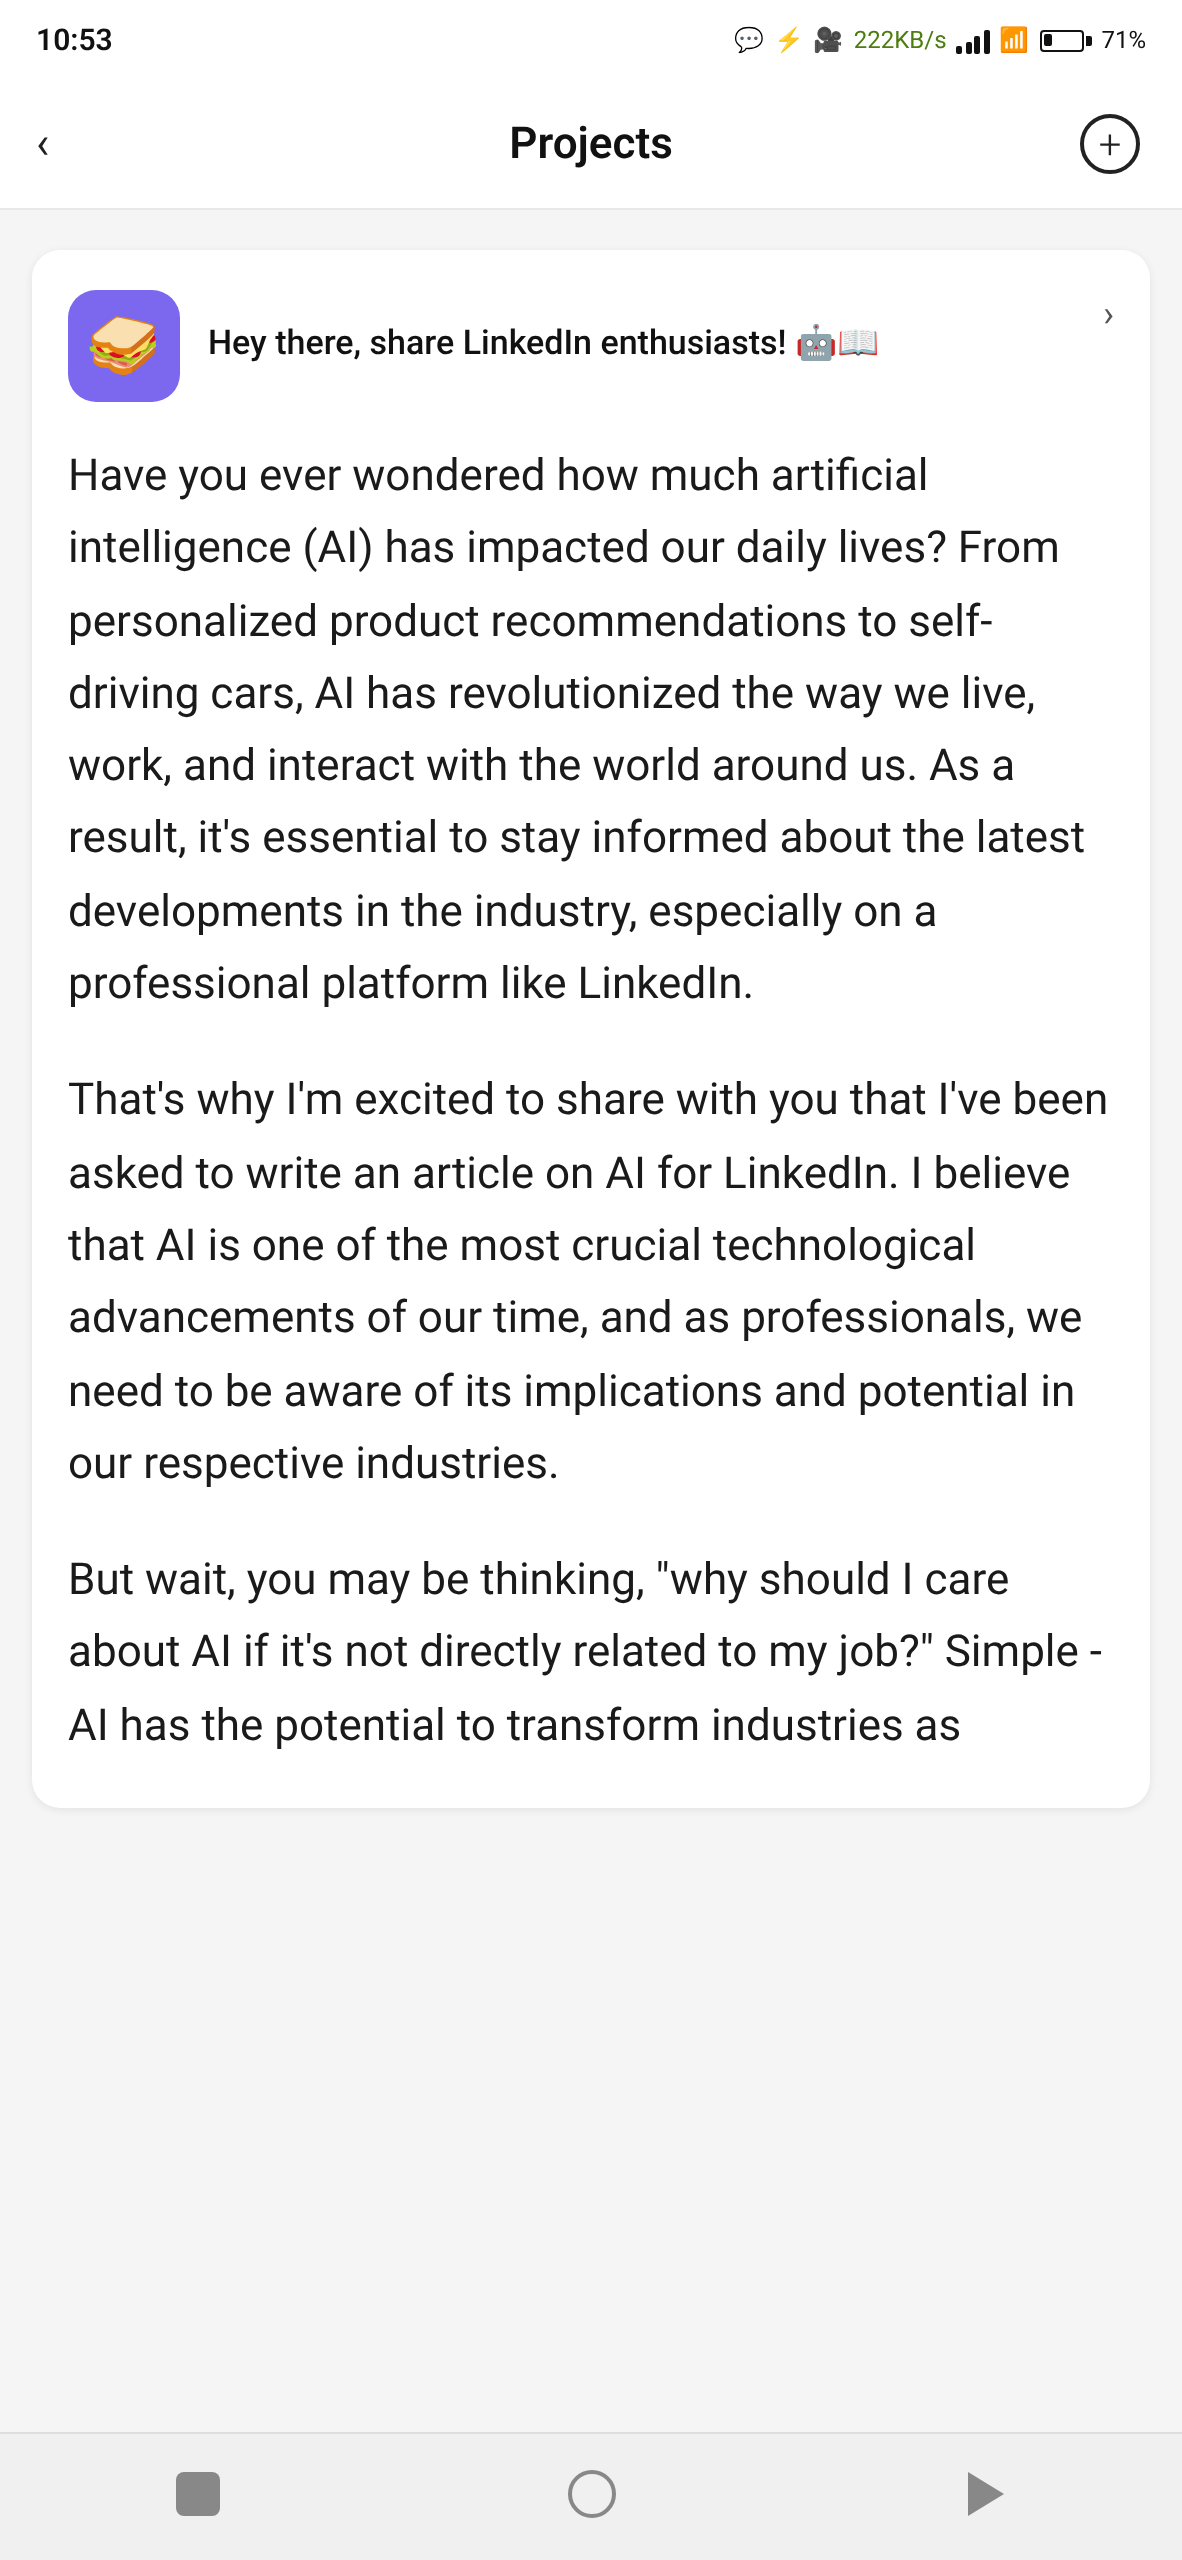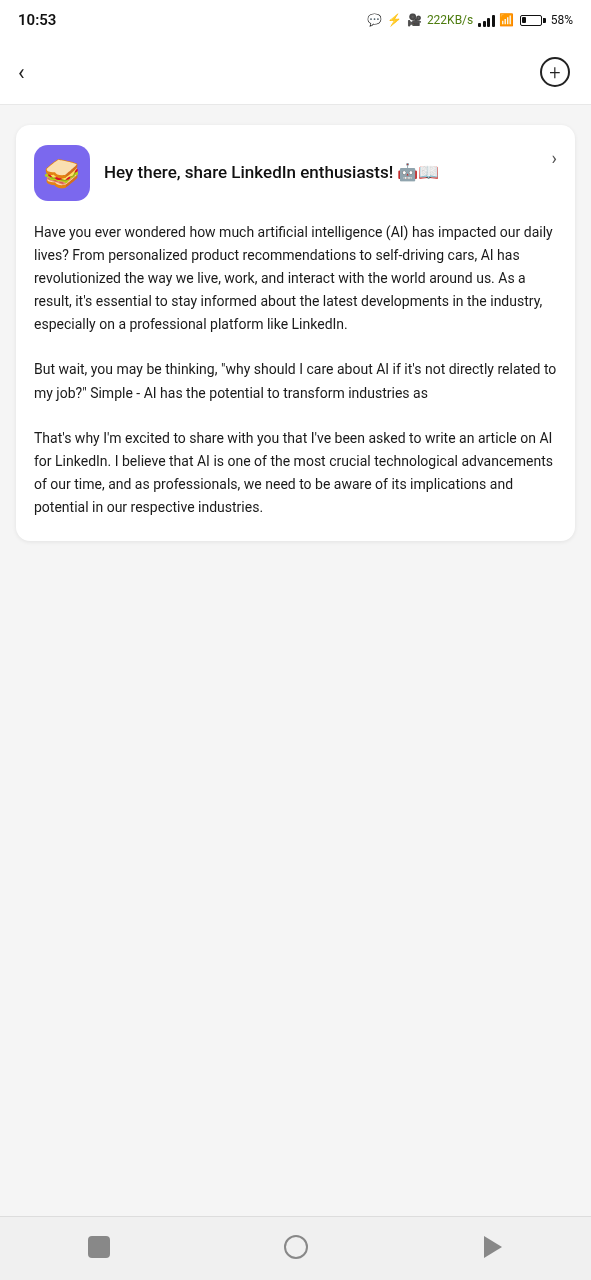--- a/index.html
+++ b/index.html
@@ -145,21 +145,21 @@
 
     .card-chevron {
       font-size: 18px;
       color: #555;
       padding-top: 2px;
       cursor: pointer;
     }
 
     
     .article-text {
-      font-size: 14px;
+      font-size: 22px;
       color: #1a1a1a;
       line-height: 1.65;
     }
 
     .article-text p {
       margin-bottom: 22px;
     }
 
     .article-text p:last-child {
       margin-bottom: 0;
@@ -292,48 +292,49 @@
         <span></span>
         <span></span>
     </div>
     <span class="wifi-icon">📶</span>
     <div class="battery-icon">
       <div class="battery-body">
         <div class="battery-fill"></div>
       </div>
       <div class="battery-tip"></div>
     </div>
-    <span class="battery-text">58%</span>
+    <span class="battery-text">71%</span>
   </div>
 </div>
 
 <div class="top-nav">
   <div class="nav-back">‹</div>
+  <div class="nav-title">Projects</div>
   <div class="nav-add">
     <div class="nav-add-circle">+</div>
   </div>
 </div>
 
 <div class="main-content">
   <div class="card">
 
     <div class="card-header">
       <div class="card-header-left">
         <div class="avatar">
           <span>🥪</span>
         </div>
         <div class="card-title-text">Hey there, share LinkedIn enthusiasts! 🤖📖</div>
       </div>
       <div class="card-chevron">›</div>
     </div>
 
     <div class="article-text">
       <p>Have you ever wondered how much artificial intelligence (AI) has impacted our daily lives? From personalized product recommendations to self-driving cars, AI has revolutionized the way we live, work, and interact with the world around us. As a result, it's essential to stay informed about the latest developments in the industry, especially on a professional platform like LinkedIn.</p>
+      <p>That's why I'm excited to share with you that I've been asked to write an article on AI for LinkedIn. I believe that AI is one of the most crucial technological advancements of our time, and as professionals, we need to be aware of its implications and potential in our respective industries.</p>
       <p>But wait, you may be thinking, "why should I care about AI if it's not directly related to my job?" Simple - AI has the potential to transform industries as</p>
-      <p>That's why I'm excited to share with you that I've been asked to write an article on AI for LinkedIn. I believe that AI is one of the most crucial technological advancements of our time, and as professionals, we need to be aware of its implications and potential in our respective industries.</p>
     </div>
 
   </div>
 </div>
 
 <div class="bottom-nav">
   <div class="bottom-btn">
     <div class="icon-square"></div>
   </div>
   <div class="bottom-btn">

